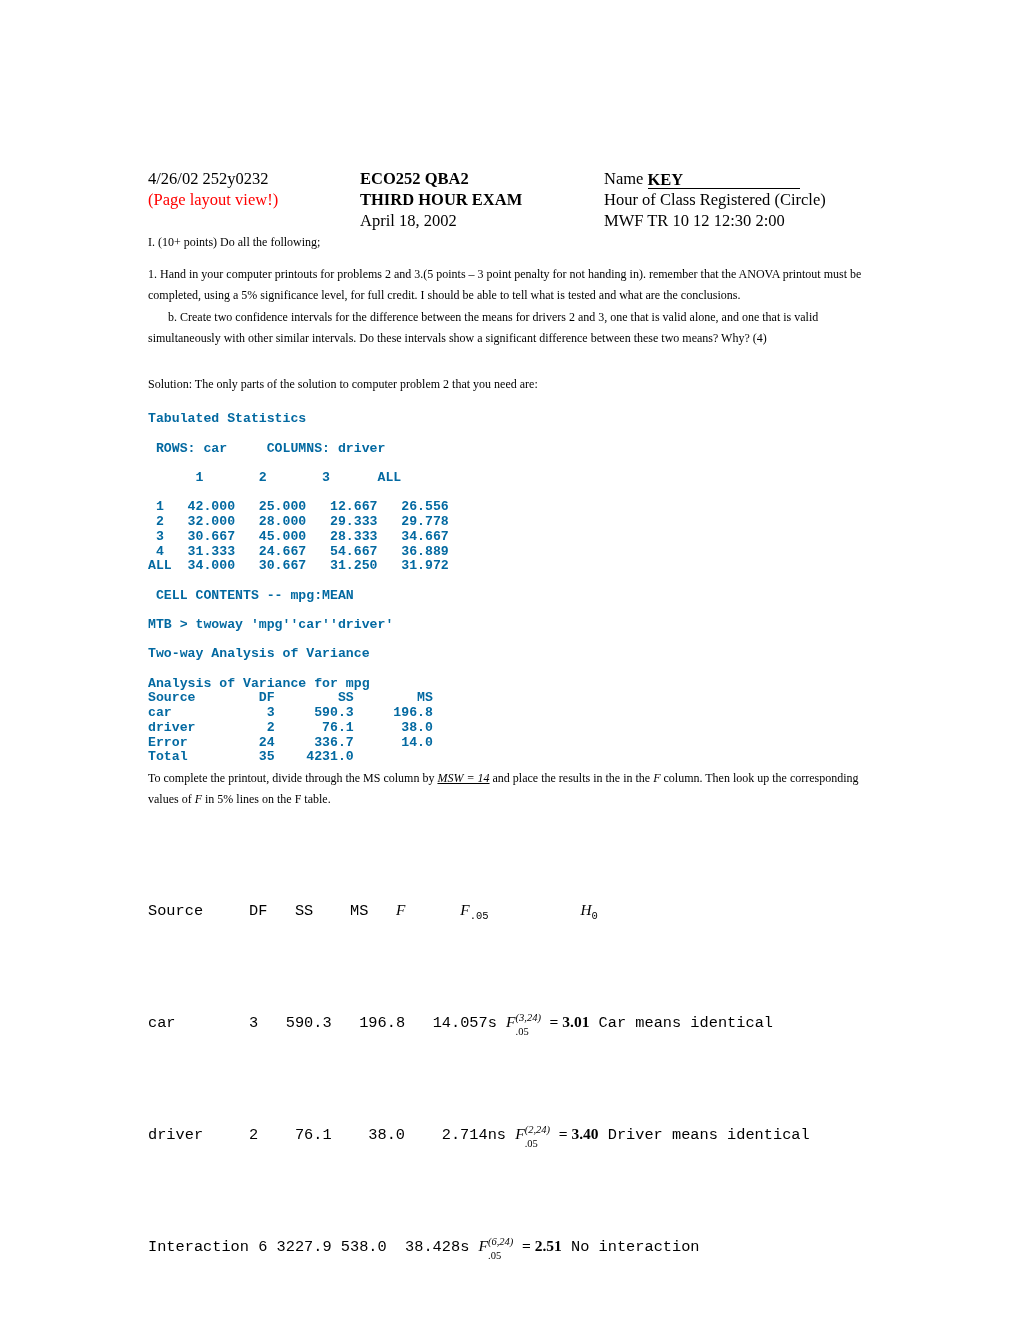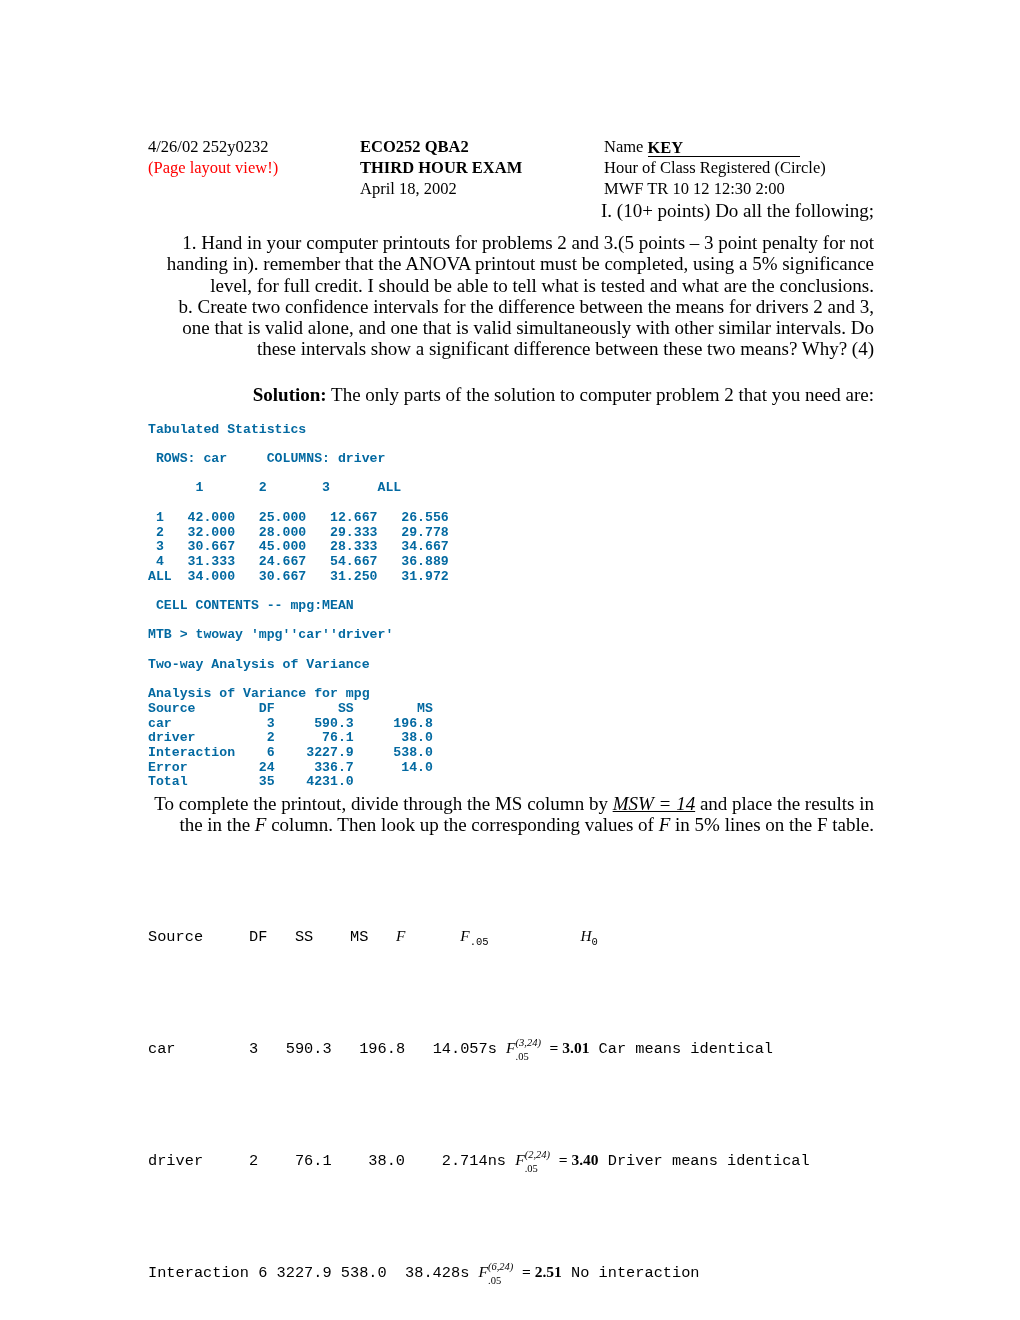--- a/index.html
+++ b/index.html
@@ -21,46 +21,47 @@
     top: 136px;
     width: 726px;
   }
 
   
   .hdr {
     display: grid;
     grid-template-columns: 212px 244px 270px;
     font-size: 16.5px;
     line-height: 21px;
+    margin-top: 32px;
   }
   .hdr .col { display: block; }
   .hdr-left-1 { white-space: nowrap; }
   .hdr-left-2 { color: #ff0000; white-space: nowrap; }
   .hdr-mid { white-space: nowrap; }
   .hdr-mid.b { font-weight: bold; }
   .hdr-right { white-space: nowrap; }
   .namefill {
     display: inline-block;
     border-bottom: 1.4px solid #000;
     width: 152px;
     text-align: left;
     font-weight: bold;
     line-height: 17px;
     vertical-align: -1px;
   }
 
   
   .ser {
-    font-size: 19px;
+    font-size: 12px;
     line-height: 21.2px;
-    text-align: right;
+    text-align: left;
   }
   .ser.gap { margin-top: 11px; }
   .indent { display: inline-block; width: 20px; }
-  .b { font-weight: bold; }
+  .b { font-weight: normal; }
   .mathi {
     font-style: italic;
     font-family: "Liberation Serif", "DejaVu Serif", serif;
   }
   .nowrapm { white-space: nowrap; text-decoration: underline; }
 
   
   .mono {
     font-family: "Liberation Mono", "DejaVu Sans Mono", monospace;
     font-size: 13.2px;
@@ -155,21 +156,20 @@
     <div class="mono"> CELL CONTENTS -- mpg:MEAN</div>
     <div class="blank"></div>
     <div class="mono">MTB &gt; twoway 'mpg''car''driver'</div>
     <div class="blank"></div>
     <div class="mono">Two-way Analysis of Variance</div>
     <div class="blank"></div>
     <div class="mono">Analysis of Variance for mpg</div>
     <div class="mono">Source        DF        SS        MS</div>
     <div class="mono">car            3     590.3     196.8</div>
     <div class="mono">driver         2      76.1      38.0</div>
-    <div class="mono">Interaction    6    3227.9     538.0</div>
     <div class="mono">Error         24     336.7      14.0</div>
     <div class="mono">Total         35    4231.0</div>
   </div>
 
   <div class="ser" style="margin-top:3px;"><span>To complete the printout, divide through the MS column by </span><span class="mathi nowrapm">MSW = 14</span><span> and place the results in the in the </span><span class="mathi">F</span><span> column. Then look up the corresponding values of </span><span class="mathi">F</span><span> in 5% lines on the F table.</span></div>
 
   <div class="ftable" style="margin-top:2px;">
 
     <div class="row"><span>Source</span>     <span>DF</span>   <span>SS</span>    <span>MS</span>   <span class="mathi">F</span>      <span class="mathi">F</span><sub class="sm">.05</sub>          <span class="mathi">H</span><sub class="sm">0</sub></div>
 

